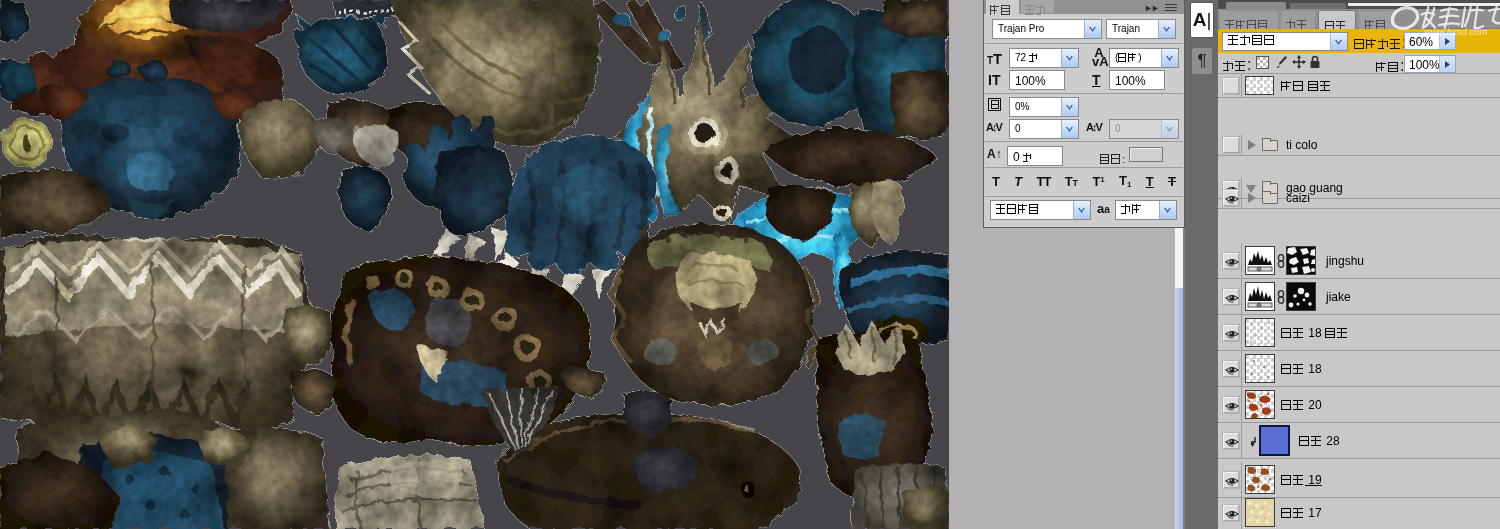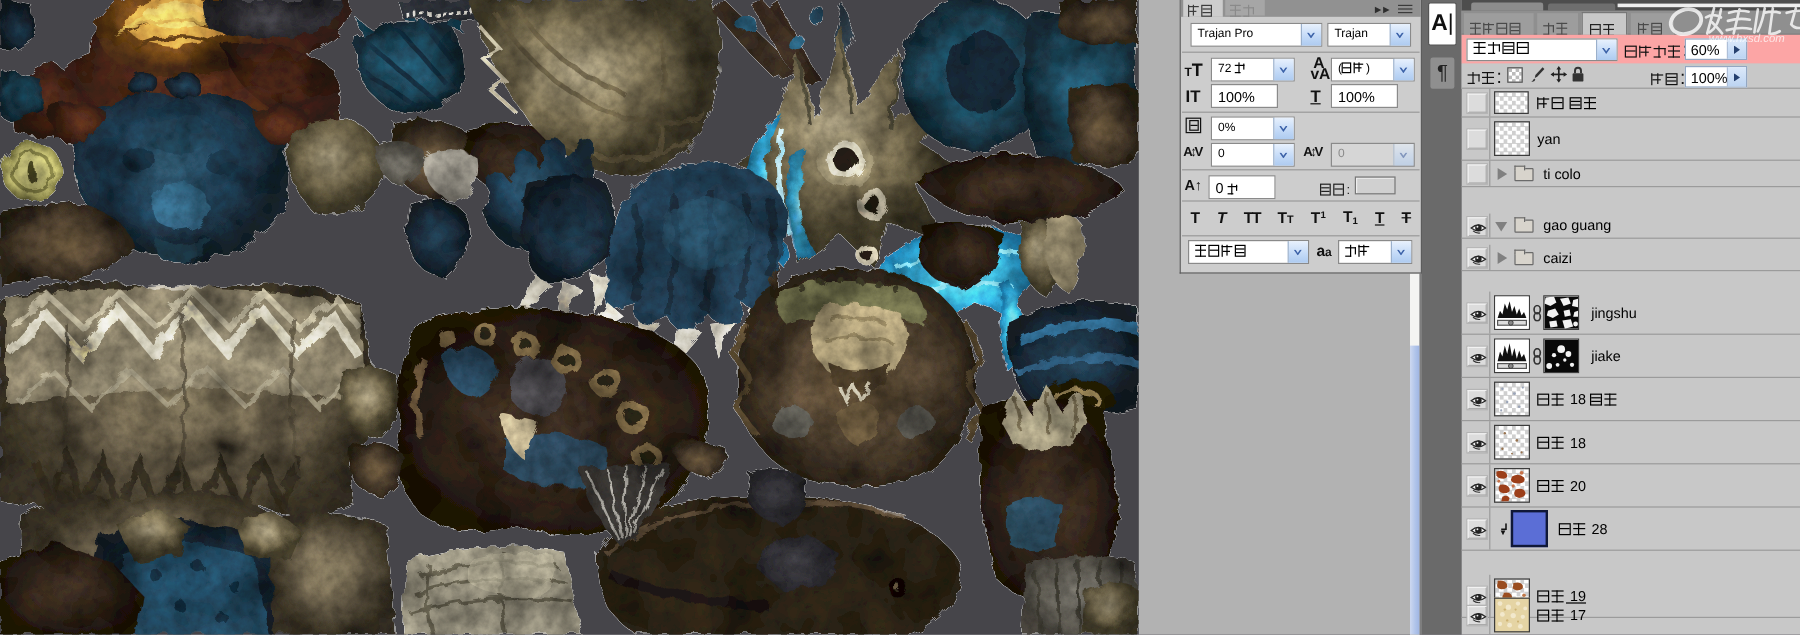--- a/index.html
+++ b/index.html
@@ -483,21 +483,21 @@
             <path d="M40 4 L34 26 M33 12 Q40 8 46 12 M46 5 Q44 20 36 25 M38 16 Q44 22 47 26"></path>
             <path d="M53 8 Q62 5 70 7 M52 15 Q62 12 71 14 M51 23 Q63 20 72 22 M62 5 L57 26"></path>
             <path d="M78 5 L75 25 M84 4 Q82 16 78 24 M84 8 Q91 6 97 8 M91 4 L88 26 Q92 27 97 24"></path>
             <path d="M103 8 Q112 5 121 7 M111 4 L107 18 Q110 22 116 21 M121 10 L118 28"></path>
           </g>
         </g>
         <text x="36" y="33" font-size="9.5" font-style="italic" fill="#fff" opacity=".8" font-family="Liberation Sans">www.hxsd.com</text>
       </svg>
     </div>
 
-    <div class="abs" style="left:0;top:29px;width:282px;height:24px;background:#fca5a5">
+    <div class="abs" style="left:0;top:29px;width:282px;height:24px;background:#eab308">
       <div class="combo" style="left:4px;top:3px;width:126px;height:19px">
           <span class="tx" style="top:2px"><span class="cj"><i class="g1"></i><i class="g4"></i><i class="g3"></i><i class="g2"></i></span></span>
           <span class="btn"></span>
         </div>
       <div class="abs" style="left:136px;top:5px;color:#111"><span class="cj"><i class="g2"></i><i class="g5"></i><i class="g4"></i><i class="g1"></i></span>:</div>
       <div class="vw" style="left:186px;top:3px;width:52px">
           <span class="tx">60%</span>
           <span class="ar"></span>
         </div>
     </div>
@@ -527,26 +527,20 @@
 
     <div id="rows" class="abs" style="left:0;top:74px;width:282px;height:455px">
 
       <div class="lrow" style="top:0;height:24px">
         <div class="eyebox" style="top:4px"></div>
           <div class="vline"></div>
         <div class="thumb checker" style="left:27px;top:2px;width:29px;height:19px"></div>
         <div class="lname" style="left:63px;top:5px"><span class="cj"><i class="g5"></i><i class="g2"></i></span> <span class="cj"><i class="g3"></i><i class="g1"></i></span></div>
       </div>
 
-      <div class="lrow" style="top:24px;height:36px">
-        <div class="eyebox" style="top:10px"></div>
-          <div class="vline"></div>
-        <div class="thumb checker" style="left:27px;top:3px;width:30px;height:29px"></div>
-        <div class="lname" style="left:63px;top:11px">yan</div>
-      </div>
 
       <div class="lrow" style="top:60px;height:22px">
         <div class="eyebox" style="top:3px"></div>
           <div class="vline"></div>
         <div class="tri r" style="left:30px;top:6px"></div>
         <div class="folder" style="left:44px;top:6px"></div>
         <div class="lname" style="left:68px;top:4px">ti colo</div>
       </div>
 
 
@@ -558,21 +552,21 @@
               <circle cx="6.2" cy="4" r=".8" fill="#eee"></circle>
               <path d="M2.5 7.4 Q5 9.6 8.5 9.2" fill="none" stroke="#333" stroke-width=".9"></path>
             </svg>
           </div>
           <div class="vline"></div>
         <div class="tri d" style="left:28px;top:7px"></div>
         <div class="folder" style="left:44px;top:5px"></div>
         <div class="lname" style="left:68px;top:3px">gao guang</div>
       </div>
 
-      <div class="lrow" style="top:130px;height:22px">
+      <div class="lrow" style="top:113px;height:22px">
         <div class="eyebox" style="top:3px">
             <svg class="eyeicon" viewBox="0 0 14 10">
               <path d="M1 5 Q7 0 13 5 Q7 9.6 1 5Z" fill="#f6f6f6" stroke="#2a2a2a" stroke-width="1.1"></path>
               <circle cx="7" cy="4.8" r="2.7" fill="#222"></circle>
               <circle cx="6.2" cy="4" r=".8" fill="#eee"></circle>
               <path d="M2.5 7.4 Q5 9.6 8.5 9.2" fill="none" stroke="#333" stroke-width=".9"></path>
             </svg>
           </div>
           <div class="vline"></div>
         <div class="tri r" style="left:30px;top:6px"></div>
@@ -736,21 +730,21 @@
           </div>
           <div class="vline"></div>
         <div class="abs" style="left:31px;top:12px;width:9px;height:12px"><svg width="9" height="12">
               <path d="M6 0 L6 5 L2 5" fill="none" stroke="#111" stroke-width="1.3"></path>
               <path d="M4.5 7 L0.5 7 L2.5 11 Z" fill="#111" transform="translate(1,-1)"></path>
             </svg></div>
         <div class="thumb" style="left:41px;top:2px;width:31px;height:31px;border:2px solid #101838;background:#5b6ed6"></div>
         <div class="lname" style="left:81px;top:11px"><span class="cj"><i class="g2"></i><i class="g1"></i></span> 28</div>
       </div>
 
-      <div class="lrow" style="top:405px;height:36px">
+      <div class="lrow" style="top:388px;height:36px">
         <div class="eyebox" style="top:10px">
             <svg class="eyeicon" viewBox="0 0 14 10">
               <path d="M1 5 Q7 0 13 5 Q7 9.6 1 5Z" fill="#f6f6f6" stroke="#2a2a2a" stroke-width="1.1"></path>
               <circle cx="7" cy="4.8" r="2.7" fill="#222"></circle>
               <circle cx="6.2" cy="4" r=".8" fill="#eee"></circle>
               <path d="M2.5 7.4 Q5 9.6 8.5 9.2" fill="none" stroke="#333" stroke-width=".9"></path>
             </svg>
           </div>
           <div class="vline"></div>
         <div class="thumb checker" style="left:27px;top:3px;width:30px;height:29px"><svg width="28" height="27">

